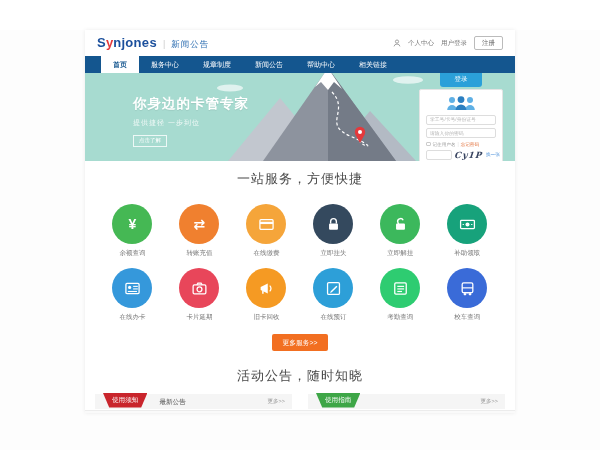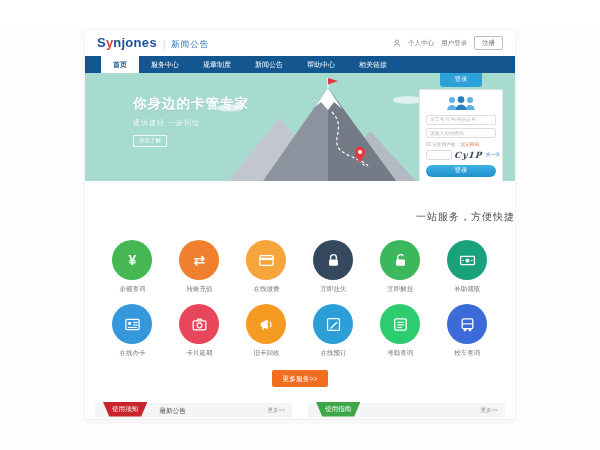--- a/index.html
+++ b/index.html
@@ -21,21 +21,21 @@
   .reg-btn { font-size:6.5px; color:#666; background:#fff; border:1px solid #bbb;
     border-radius:2px; padding:1.5px 7px; cursor:pointer; }
 
   
   .nav { height:17px; display:flex; align-items:stretch; padding-left:16px; }
   .nav a { color:#fff; font-size:7px; line-height:17px; padding:0 12px;
     text-decoration:none; cursor:pointer; }
   .nav a.active { background:#fff; color:#14568f; font-weight:bold; }
 
   
-  .hero { height:108px; position:relative; overflow:hidden; }
+  .hero { height:88px; position:relative; overflow:hidden; }
   .hero-text { position:absolute; left:48px; top:22px; z-index:3; }
   .hero-title { font-size:13.5px; font-weight:bold; color:#fff; letter-spacing:1px;
     text-shadow:0 1px 1px rgba(0,0,0,.08); }
   .hero-sub { font-size:7px; color:rgba(255,255,255,.85); margin-top:5px; letter-spacing:1px; }
   .hero-cta { display:inline-block; margin-top:6px; font-size:5.5px; color:#fff;
     border:1px solid rgba(255,255,255,.8); padding:1.5px 5px; text-decoration:none; cursor:pointer; }
   .mountains { position:absolute; left:125px; bottom:0; z-index:1; }
 
   
   .login-panel { position:absolute; right:12px; top:0; width:84px; z-index:4; }
@@ -55,21 +55,21 @@
   .captcha-input { width:26px; height:10px; border:1px solid #ddd; border-radius:2px; }
   .captcha-img { font-family:"DejaVu Serif","Liberation Serif",serif; font-style:italic;
     font-weight:bold; font-size:8.5px; color:#37435f; letter-spacing:1px;
     transform:skewX(-8deg); cursor:pointer; }
   .change-link { font-size:4.6px; color:#4a90d9; text-decoration:none; cursor:pointer; white-space:nowrap; }
   .login-btn { display:block; width:100%; height:12px; border:none; border-radius:7px;
     background:linear-gradient(#41b2e4,#1d8fcb); color:#fff; font-size:6.5px; cursor:pointer; }
 
   
   .services { padding-top:9px; background:#fff; }
-  .sec-title { text-align:right; font-size:10px; color:#4a4a4a; font-weight:normal; letter-spacing:1px;margin-top:20px; }
+  .sec-title { text-align:center; font-size:13px; color:#4a4a4a; font-weight:normal; letter-spacing:1px; }
   .grid { display:flex; flex-wrap:wrap; padding:0 14px; margin-top:6px; }
   .svc { width:16.66%; display:flex; flex-direction:column; align-items:center; margin-top:10px; cursor:pointer; }
   .circle { width:40px; height:40px; border-radius:50%; display:flex; align-items:center; justify-content:center; }
   .glyph { color:#fff; font-size:14px; font-weight:bold; line-height:1; }
   .svc-lbl { font-size:6.5px; color:#777; margin-top:5px; }
   .more-btn { display:table; margin:12px auto 0; color:#fff; font-size:6.8px;
     padding:3.5px 10px; border-radius:2px; text-decoration:none; cursor:pointer; }
 
   
   .announce { margin-top:16px; }
@@ -300,20 +300,21 @@
             </svg>
           </div>
           <div class="svc-lbl">校车查询</div>
         </div>
 
       </div>
       <a class="more-btn" style="background: rgb(242, 111, 33);">更多服务&gt;&gt;</a>
     </section>
 
     <section class="announce">
+      <h2 class="sec-title">活动公告，随时知晓</h2>
       <div class="panels">
         <div class="panel">
           <div class="bar">
             <span class="ribbon" style="background: rgb(201, 37, 44);">使用须知</span>
             <span class="tab2">最新公告</span>
             <a class="more-link">更多&gt;&gt;</a>
           </div>
         </div>
         <div class="panel">
           <div class="bar">

